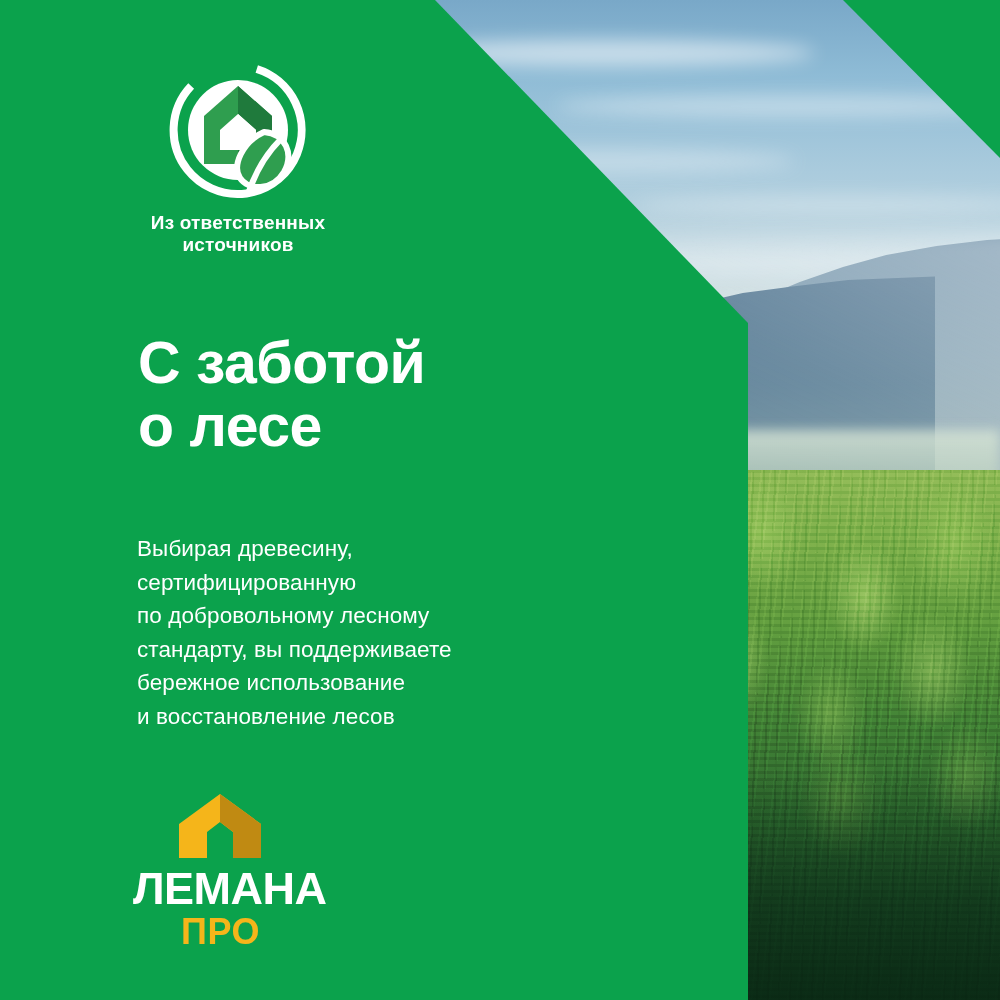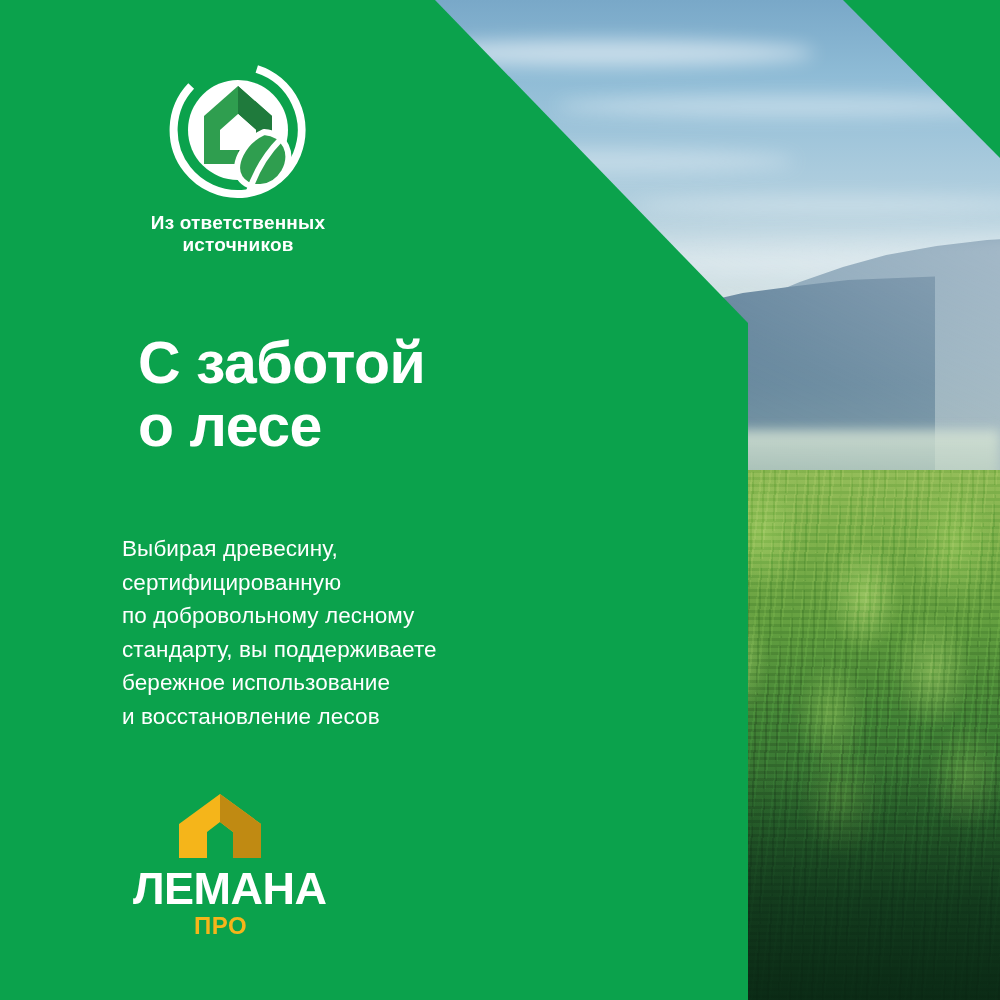--- a/index.html
+++ b/index.html
@@ -141,21 +141,21 @@
     font-weight:bold;
     font-size:59px;
     line-height:1.07;
     letter-spacing:-.5px;
     white-space:pre-line;
     margin:7px;
   }
 
   
   #bodycopy{
-    position:absolute;left:122px;top:532px;
+    position:absolute;left:137px;top:532px;
     color:#ffffff;
     font-size:22.5px;
     line-height:1.49;
     white-space:pre-line;
     margin:0;
     letter-spacing:.1px;
   }
 
   
   #brand{
@@ -169,21 +169,21 @@
     font-size:45px;
     line-height:1;
     letter-spacing:-.5px;
   }
   #brand-sub{
     margin-top:3px;
     text-align:center;
     width:175px;
     color:#f5b51a;
     font-weight:bold;
-    font-size:24px;
+    font-size:36px;
     line-height:1;
     letter-spacing:.5px;
   }
 </style>
 </head>
 <body>
 
 <div id="poster">
 
   <div id="photo">

